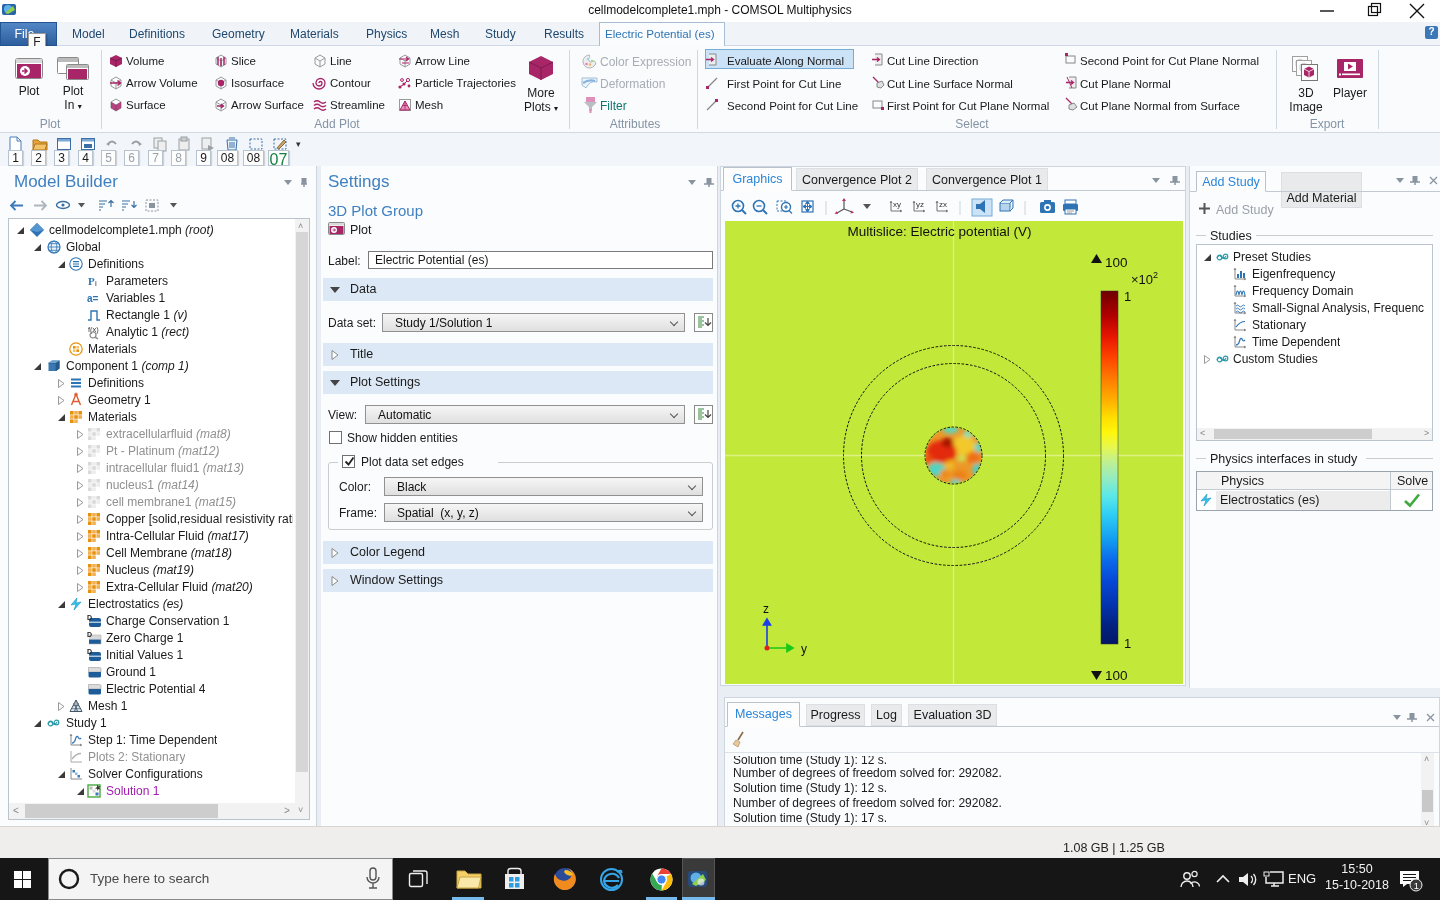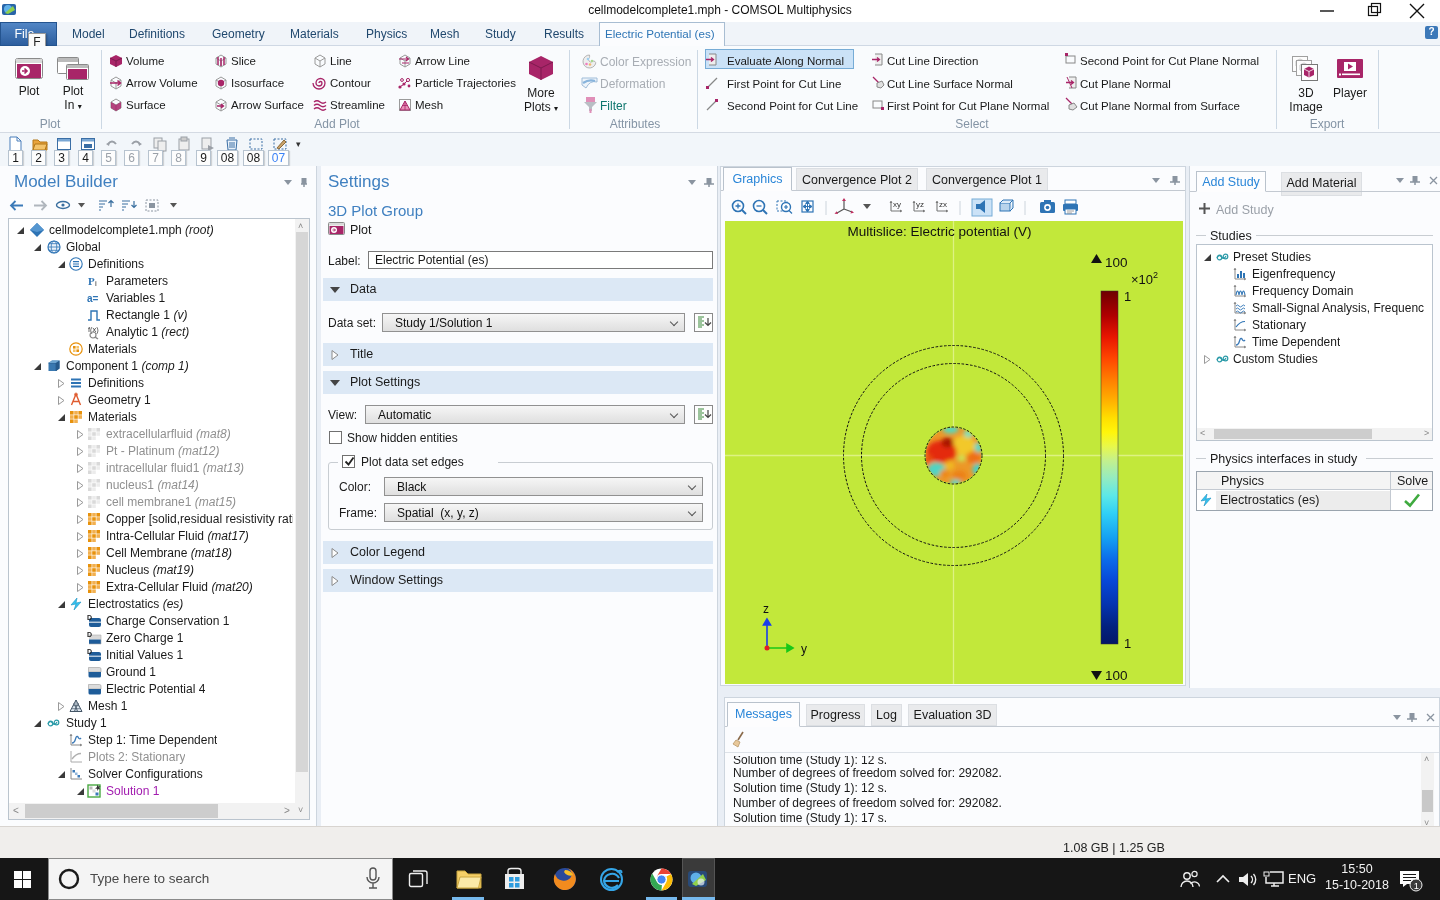--- a/index.html
+++ b/index.html
@@ -282,21 +282,21 @@
 <div class="a" style="left:31px;top:150px;width:15px;height:16px;background:#fdfdfd;border:1px solid #b7c3cf;box-shadow:1px 1px 1px rgba(0,0,0,.15);color:#1a1a1a;font-size:12px;text-align:center">2</div>
 <div class="a" style="left:54px;top:150px;width:15px;height:16px;background:#fdfdfd;border:1px solid #b7c3cf;box-shadow:1px 1px 1px rgba(0,0,0,.15);color:#1a1a1a;font-size:12px;text-align:center">3</div>
 <div class="a" style="left:78px;top:150px;width:15px;height:16px;background:#fdfdfd;border:1px solid #b7c3cf;box-shadow:1px 1px 1px rgba(0,0,0,.15);color:#1a1a1a;font-size:12px;text-align:center">4</div>
 <div class="a" style="left:101px;top:150px;width:15px;height:16px;background:#fdfdfd;border:1px solid #b7c3cf;box-shadow:1px 1px 1px rgba(0,0,0,.15);color:#9aa0a8;font-size:12px;text-align:center">5</div>
 <div class="a" style="left:124px;top:150px;width:15px;height:16px;background:#fdfdfd;border:1px solid #b7c3cf;box-shadow:1px 1px 1px rgba(0,0,0,.15);color:#9aa0a8;font-size:12px;text-align:center">6</div>
 <div class="a" style="left:148px;top:150px;width:15px;height:16px;background:#fdfdfd;border:1px solid #b7c3cf;box-shadow:1px 1px 1px rgba(0,0,0,.15);color:#9aa0a8;font-size:12px;text-align:center">7</div>
 <div class="a" style="left:171px;top:150px;width:15px;height:16px;background:#fdfdfd;border:1px solid #b7c3cf;box-shadow:1px 1px 1px rgba(0,0,0,.15);color:#9aa0a8;font-size:12px;text-align:center">8</div>
 <div class="a" style="left:196px;top:150px;width:15px;height:16px;background:#fdfdfd;border:1px solid #b7c3cf;box-shadow:1px 1px 1px rgba(0,0,0,.15);color:#1a1a1a;font-size:12px;text-align:center">9</div>
 <div class="a" style="left:217px;top:150px;width:21px;height:16px;background:#fdfdfd;border:1px solid #b7c3cf;box-shadow:1px 1px 1px rgba(0,0,0,.15);color:#1a1a1a;font-size:12px;text-align:center">08</div>
 <div class="a" style="left:243px;top:150px;width:21px;height:16px;background:#fdfdfd;border:1px solid #b7c3cf;box-shadow:1px 1px 1px rgba(0,0,0,.15);color:#1a1a1a;font-size:12px;text-align:center">08</div>
-<div class="a" style="left:268px;top:150px;width:21px;height:16px;background:#fdfdfd;border:1px solid #b7c3cf;box-shadow:1px 1px 1px rgba(0,0,0,.15);color:#3b82f6;font-size:12px;text-align:center">07</div>
+<div class="a" style="left:268px;top:150px;width:21px;height:16px;background:#fdfdfd;border:1px solid #b7c3cf;box-shadow:1px 1px 1px rgba(0,0,0,.15);color:#15803d;font-size:16px;text-align:center">07</div>
 <div class="a" style="left:0;top:166px;width:1440px;height:660px;background:#e9eef5"></div>
 <div class="a" style="left:0;top:166px;width:317px;height:660px;background:#fbfcfe;border-right:1px solid #cdd5de"></div>
 <div class="tx" style="left:14px;top:172px;font-size:17px;color:#4080c0">Model Builder</div>
 <svg class="a" style="left:284px;top:178px" width="30" height="10">
     <path d="M0 2 L8 2 L4 7 Z" fill="#8a94a0"></path>
     <path d="M20 0 v6 M17 6 h6 M20 6 v3" stroke="#8a94a0" stroke-width="1.5"></path>
     <rect x="17.5" y="0" width="5" height="6" fill="#8a94a0"></rect>
   </svg>
 <svg class="a" style="left:10px;top:199px" width="180" height="14">
     <path d="M1 6.5 H13 M5.5 2 L1 6.5 L5.5 11" stroke="#3c7ab8" stroke-width="1.8" fill="none"></path>
@@ -835,21 +835,21 @@
 <g>
 <path d="M42 427 V398 M42 398 l-3.5 6 h7 Z" fill="#1a3eea" stroke="#1a3eea" stroke-width="1.6"></path>
 <path d="M42 427 H68 M68 427 l-6 -3.5 v7 Z" fill="#18c818" stroke="#18c818" stroke-width="1.6"></path>
 <circle cx="42" cy="427" r="2.5" fill="#e02020"></circle>
 <text x="38" y="392" font-size="12" fill="#111">z</text>
 <text x="76" y="432" font-size="12" fill="#111">y</text>
 </g>
 </svg>
 <div class="a" style="left:1189px;top:166px;width:251px;height:522px;background:#fbfcfe;border-left:1px solid #cdd5de"></div>
 <div class="tab on" style="left:1196px;top:171px;width:70px;height:21px;padding-top:3px;z-index:2">Add Study</div>
-<div class="tab" style="left:1281px;top:172px;width:81px;height:24px;padding-top:3px">Add Material</div>
+<div class="tab" style="left:1281px;top:172px;width:81px;height:36px;padding-top:18px">Add Material</div>
 <div class="a" style="left:1190px;top:191px;width:250px;height:1px;background:#c3c9d1"></div>
 <svg class="a" style="left:1396px;top:176px" width="44" height="10">
     <path d="M0 2 L8 2 L4 7 Z" fill="#8a94a0"></path>
     <rect x="16.5" y="0" width="5" height="6" fill="#8a94a0"></rect>
     <path d="M14 6 h10 M19 6 v3" stroke="#8a94a0" stroke-width="1.5"></path>
     <path d="M34 1 l7 7 m0 -7 l-7 7" stroke="#8a94a0" stroke-width="1.3"></path>
   </svg>
 <svg class="a" style="left:1199px;top:203px" width="11" height="11">
     <path d="M5.5 0 V11 M0 5.5 H11" stroke="#555" stroke-width="2"></path>
   </svg>

